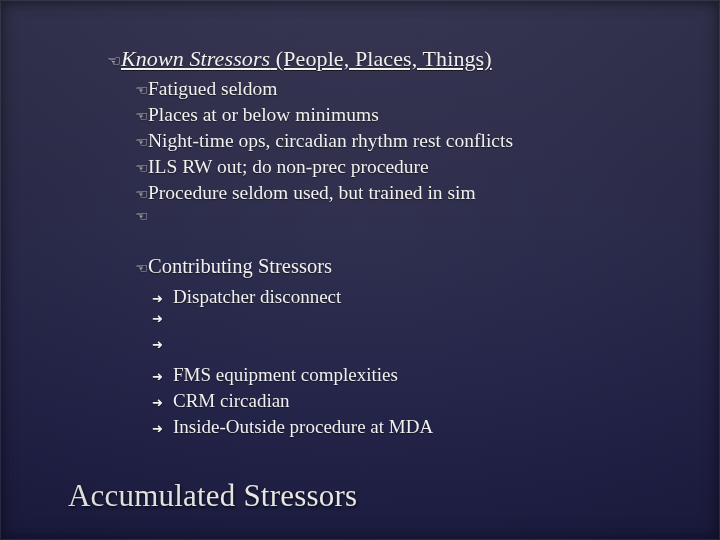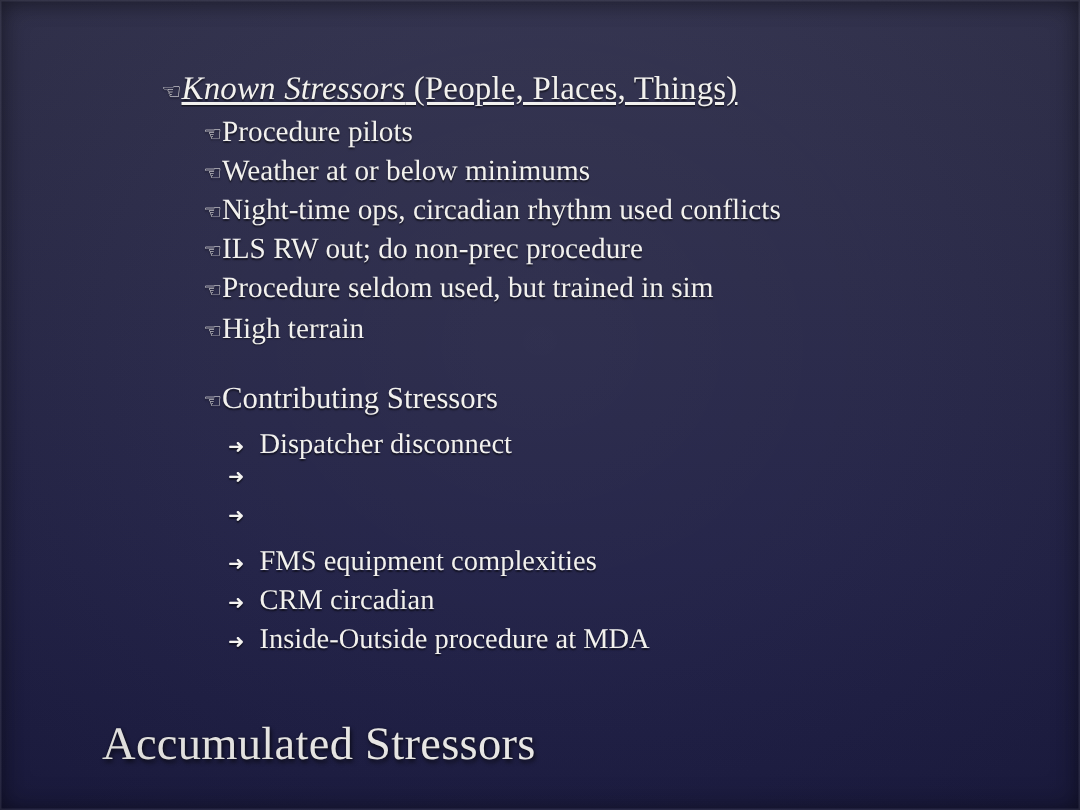--- a/index.html
+++ b/index.html
@@ -113,41 +113,40 @@
 <div id="slide">
   <div class="content">
 
     <div class="row lvl1" style="top:46px;">
       <span class="bullet">☞</span>
       <span class="txt u"><span class="it">Known Stressors</span><span> (People, Places, Things)</span></span>
     </div>
 
     <div class="row lvl2" style="top:78px;">
       <span class="bullet">☞</span>
-      <span class="txt">Procedure pilots</span>
+      <span class="txt">Fatigued seldom</span>
     </div>
     <div class="row lvl2" style="top:104px;">
       <span class="bullet">☞</span>
-      <span class="txt">Weather at or below minimums</span>
+      <span class="txt">Places at or below minimums</span>
     </div>
     <div class="row lvl2" style="top:130px;">
       <span class="bullet">☞</span>
-      <span class="txt">Night-time ops, circadian rhythm used conflicts</span>
+      <span class="txt">Night-time ops, circadian rhythm rest conflicts</span>
     </div>
     <div class="row lvl2" style="top:156px;">
       <span class="bullet">☞</span>
       <span class="txt">ILS RW out; do non-prec procedure</span>
     </div>
     <div class="row lvl2" style="top:182px;">
       <span class="bullet">☞</span>
       <span class="txt">Procedure seldom used, but trained in sim</span>
     </div>
     <div class="row lvl2" style="top:209px;">
       <span class="bullet">☞</span>
-      <span class="txt">High terrain</span>
     </div>
 
     <div class="row lvl2" style="top:255px;">
       <span class="bullet">☞</span>
       <span class="txt" style="text-underline-offset:2px;font-size:20.5px;">Contributing Stressors</span>
     </div>
 
     <div class="row lvl3" style="top:286px;">
       <span class="bullet">➜</span>
       <span class="txt">Dispatcher disconnect</span>

